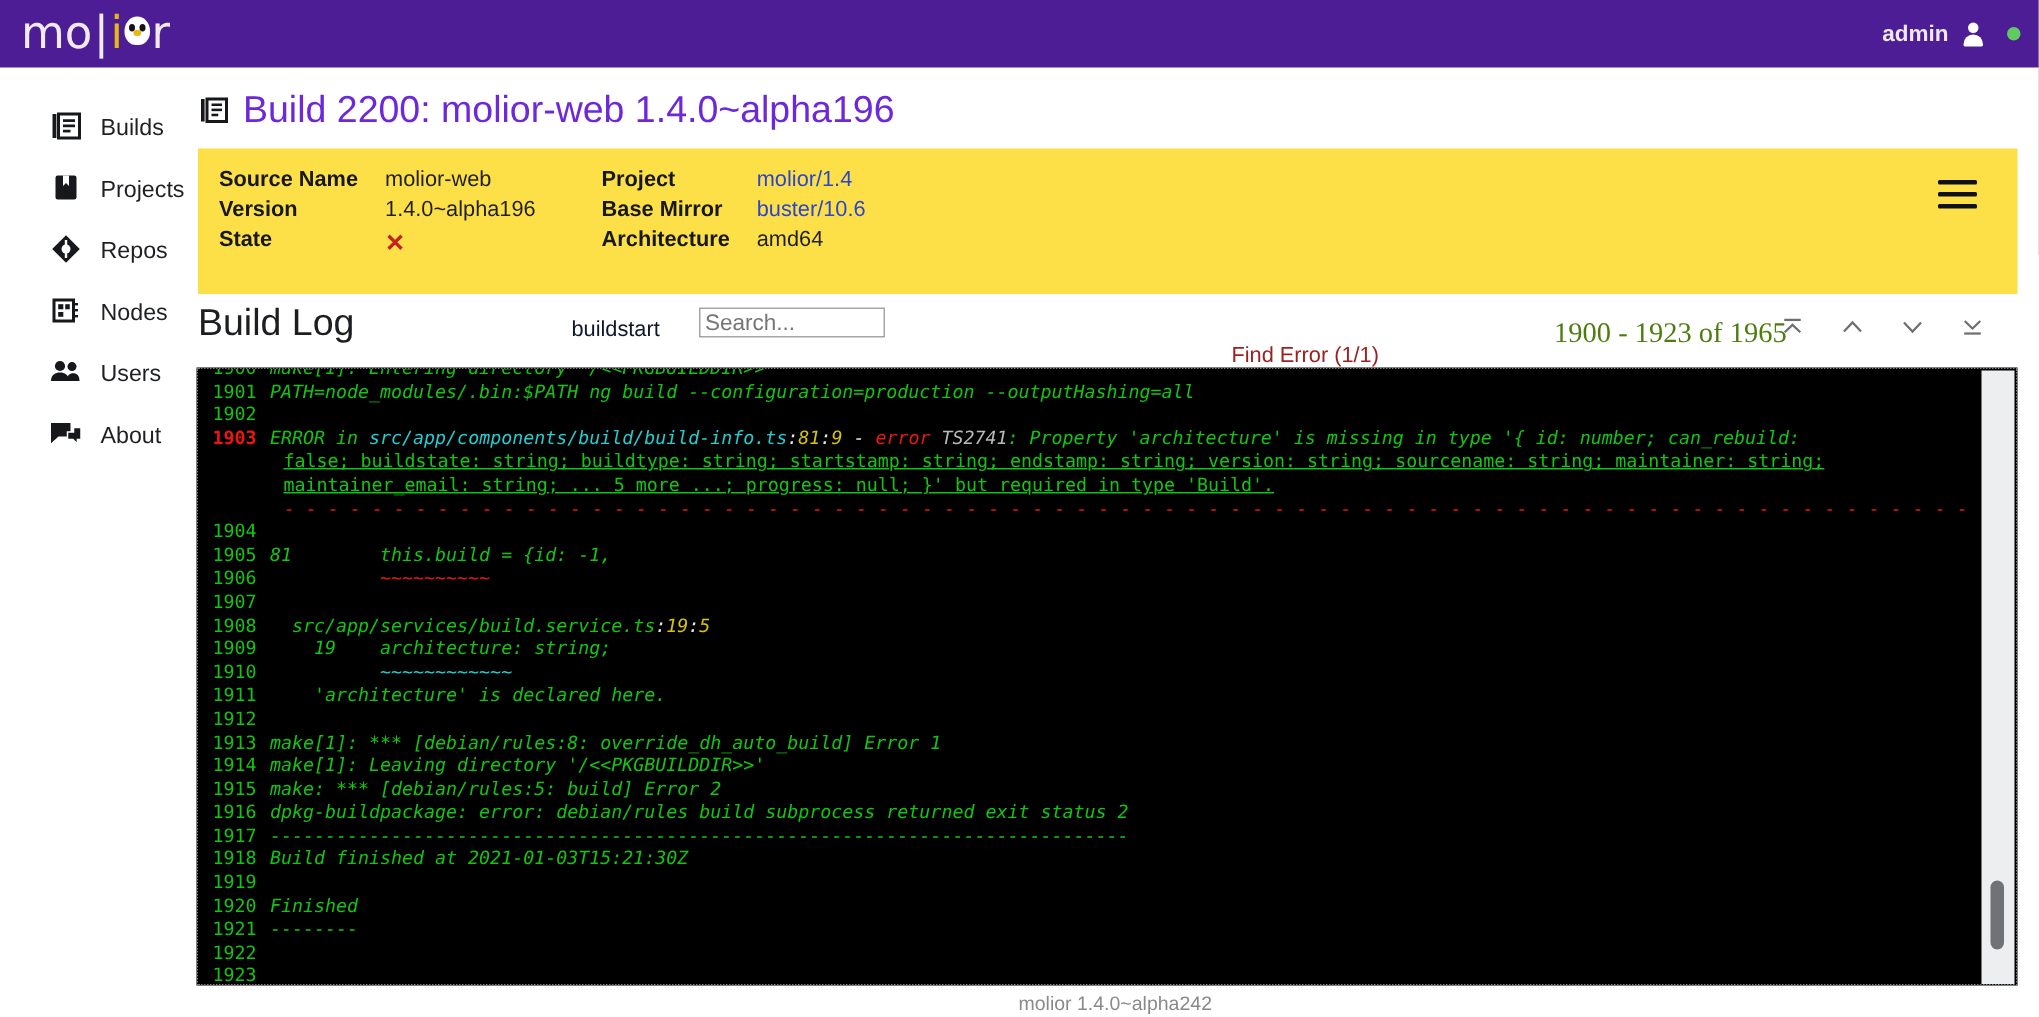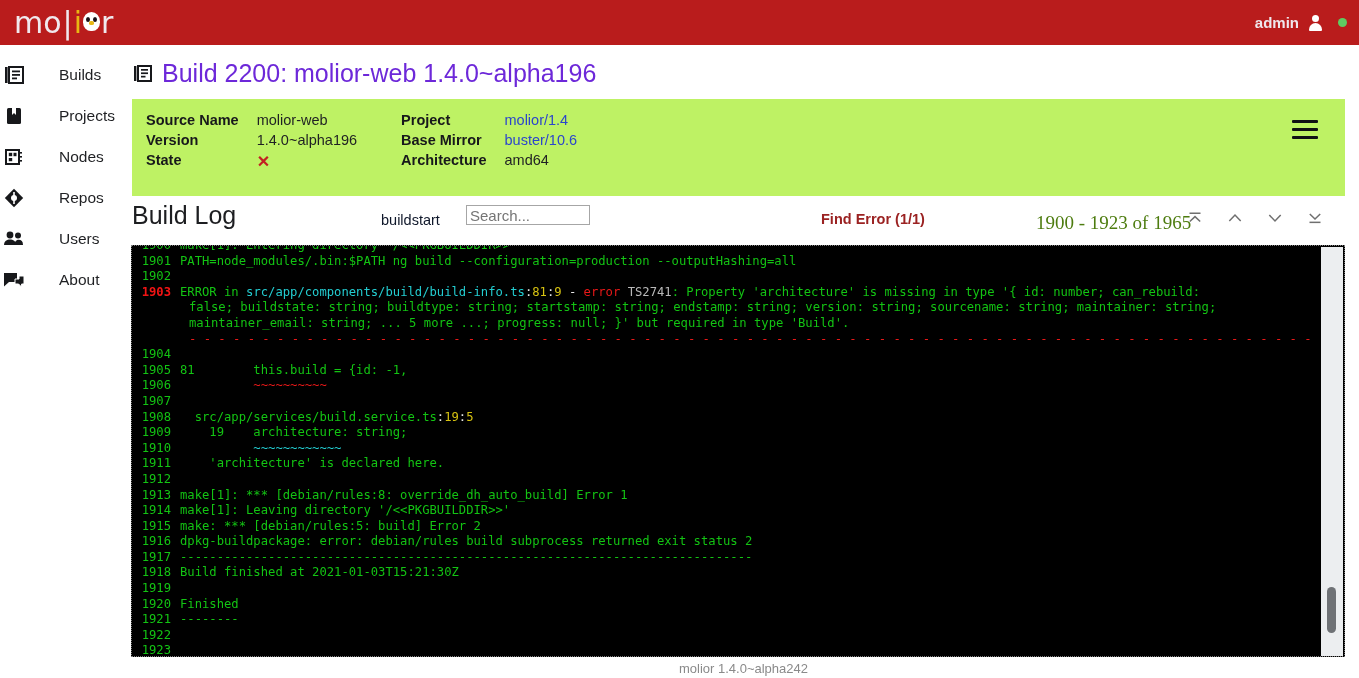--- a/index.html
+++ b/index.html
@@ -8,21 +8,21 @@
     width: 1359px; height: 678px;
     overflow: hidden;
     background: #ffffff;
     font-family: "Liberation Sans", sans-serif;
   }
 
   
   #topbar {
     position: absolute; left: 0; top: 0;
     width: 1359px; height: 45px;
-    background: #b91c1c;
+    background: #4c1d95;
     display: flex; align-items: center;
     z-index: 20;
   }
   #logo {
     margin-left: 14px;
     font-size: 30px;
     color: #f3eef1;
     font-family: "DejaVu Sans", sans-serif;
     letter-spacing: 0px;
     display: flex; align-items: baseline;
@@ -84,26 +84,25 @@
   }
 
   
   #sidebar {
     position: absolute; left: 0; top: 45px;
     width: 128px; height: 633px;
     background: #ffffff;
     padding-top: 9px;
   }
   .navitem {
-    display: flex; align-items: center;
-    height: 41px; padding-left: 2px;
+    display: flex; align-items: flex-end;
+    height: 41px; padding-left: 32px;
     color: #1f2023;
     font-size: 15.5px;
     cursor: pointer;
-    gap: 22px;
   }
   .navitem .nicon {
     width: 24px; height: 22px; margin-right: 11px;
     display: flex; align-items: center; justify-content: center;
     color: #17181b;
     flex: 0 0 24px;
   }
   .navitem .nlabel { font-family: "Liberation Sans", sans-serif; }
 
   
@@ -118,21 +117,21 @@
     margin: 14px 0 0 5px;
     font-size: 25px; color: #6d28d9;
     font-family: "Liberation Sans", sans-serif;
   }
   #pagetitle .ticon { margin-right: 9px; display:flex; }
 
   
   #infocard {
     position: absolute; left: 4px; top: 54px;
     width: 1213px; height: 97px;
-    background: #bef264;
+    background: #fde047;
     display: flex; align-items: flex-start;
   }
   #infotable {
     margin: 11px 0 0 14px;
     border-collapse: collapse;
     font-size: 14.5px;
   }
   #infotable td {
     padding: 2px 0;
     vertical-align: top;
@@ -170,22 +169,22 @@
     position: absolute; left: 338px; top: 0px;
     width: 124px; height: 20px;
     border: 1px solid #a6a6a6;
     background: #fff;
     font-size: 15px;
     color: #6b6b6b;
     padding: 0 3px;
     font-family: "Liberation Sans", sans-serif;
   }
   #finderror {
-    position: absolute; left: 693px; top: 6px;
-    color: #9b2222; font-size: 14.5px; cursor: pointer; font-weight: bold;
+    position: absolute; left: 693px; top: 24px;
+    color: #9b2222; font-size: 14.5px; cursor: pointer;
   }
   #rangetext {
     position: absolute; left: 908px; top: 7px;
     color: #4d7c0f; font-size: 19px;
     font-family: "Liberation Serif", serif;
   }
   .navbtn {
     position: absolute; top: 2px;
     width: 22px; height: 22px;
     display: flex; align-items: center; justify-content: center;
@@ -220,28 +219,28 @@
   }
   .logline { display: flex; align-items: flex-start; }
   .ln {
     flex: 0 0 48px;
     text-align: right;
     padding-right: 9px;
     color: #13c413;
     user-select: none;
   }
   .ln.err { color: #f21414; font-weight: bold; }
-  .lc { flex: 1 1 auto; color: #13c413; white-space: pre; }
+  .lc { flex: 1 1 auto; color: #13c413; white-space: pre; font-style: italic; }
   .c-green { color: #13c413; }
   .c-cyan  { color: #23cdd1; }
   .c-yellow{ color: #d6c211; }
   .c-gray  { color: #b9b9b9; }
   .c-red   { color: #e81818; }
   .c-white { color: #e6e6e6; }
-  .wrapline { padding-left: 57px; color: #13c413; white-space: pre; }
+  .wrapline { padding-left: 57px; color: #13c413; white-space: pre; text-decoration: underline; }
   .dashred {
     color: #e81818; padding-left: 57px; white-space: pre;
     letter-spacing: 0px;
   }
 
   
   #logsb {
     position: absolute; right: 1px; top: 1px;
     width: 22px; height: 409px;
     background: #eceef0;
@@ -303,42 +302,42 @@
     <span class="nicon">
       <svg width="20" height="20" viewBox="0 0 20 20">
           <rect x="3" y="2" width="14" height="16" rx="1.5" fill="#17181b"></rect>
           <path d="M8 2 h4 v7 l-2 -2 l-2 2 z" fill="#ffffff"></path>
         </svg>
     </span>
     <span class="nlabel">Projects</span>
   </div>
   <div class="navitem">
     <span class="nicon">
+      <svg width="22" height="22" viewBox="0 0 22 22">
+          <rect x="4.5" y="4.5" width="13" height="13" transform="rotate(45 11 11)" fill="#17181b"></rect>
+          <circle cx="11" cy="11" r="3" fill="#ffffff"></circle>
+          <rect x="10.2" y="5" width="1.6" height="4" fill="#ffffff"></rect>
+          <rect x="10.2" y="13" width="1.6" height="4" fill="#ffffff"></rect>
+        </svg>
+    </span>
+    <span class="nlabel">Repos</span>
+  </div>
+  <div class="navitem">
+    <span class="nicon">
       <svg width="20" height="20" viewBox="0 0 20 20">
           <rect x="2" y="3" width="13" height="14" fill="none" stroke="#17181b" stroke-width="2"></rect>
           <rect x="4.8" y="5.8" width="3.4" height="3.4" fill="#17181b"></rect>
           <rect x="9.5" y="5.8" width="3" height="3.4" fill="#17181b"></rect>
           <rect x="4.8" y="11" width="3.4" height="3.2" fill="#17181b"></rect>
           <rect x="16" y="5" width="2" height="1.6" fill="#17181b"></rect>
           <rect x="16" y="9" width="2" height="1.6" fill="#17181b"></rect>
           <rect x="16" y="13" width="2" height="1.6" fill="#17181b"></rect>
         </svg>
     </span>
     <span class="nlabel">Nodes</span>
-  </div>
-  <div class="navitem">
-    <span class="nicon">
-      <svg width="22" height="22" viewBox="0 0 22 22">
-          <rect x="4.5" y="4.5" width="13" height="13" transform="rotate(45 11 11)" fill="#17181b"></rect>
-          <circle cx="11" cy="11" r="3" fill="#ffffff"></circle>
-          <rect x="10.2" y="5" width="1.6" height="4" fill="#ffffff"></rect>
-          <rect x="10.2" y="13" width="1.6" height="4" fill="#ffffff"></rect>
-        </svg>
-    </span>
-    <span class="nlabel">Repos</span>
   </div>
   <div class="navitem">
     <span class="nicon">
       <svg width="22" height="18" viewBox="0 0 22 18">
           <circle cx="7" cy="5" r="3.4" fill="#17181b"></circle>
           <circle cx="15" cy="5.4" r="3" fill="#17181b"></circle>
           <path d="M1 15 c0 -4 3 -5.6 6 -5.6 c3 0 6 1.6 6 5.6 z" fill="#17181b"></path>
           <path d="M11.5 15 c0 -3.6 2 -5.2 4.3 -5.2 c2.4 0 4.2 1.6 4.2 5.2 z" fill="#17181b"></path>
         </svg>
     </span>

